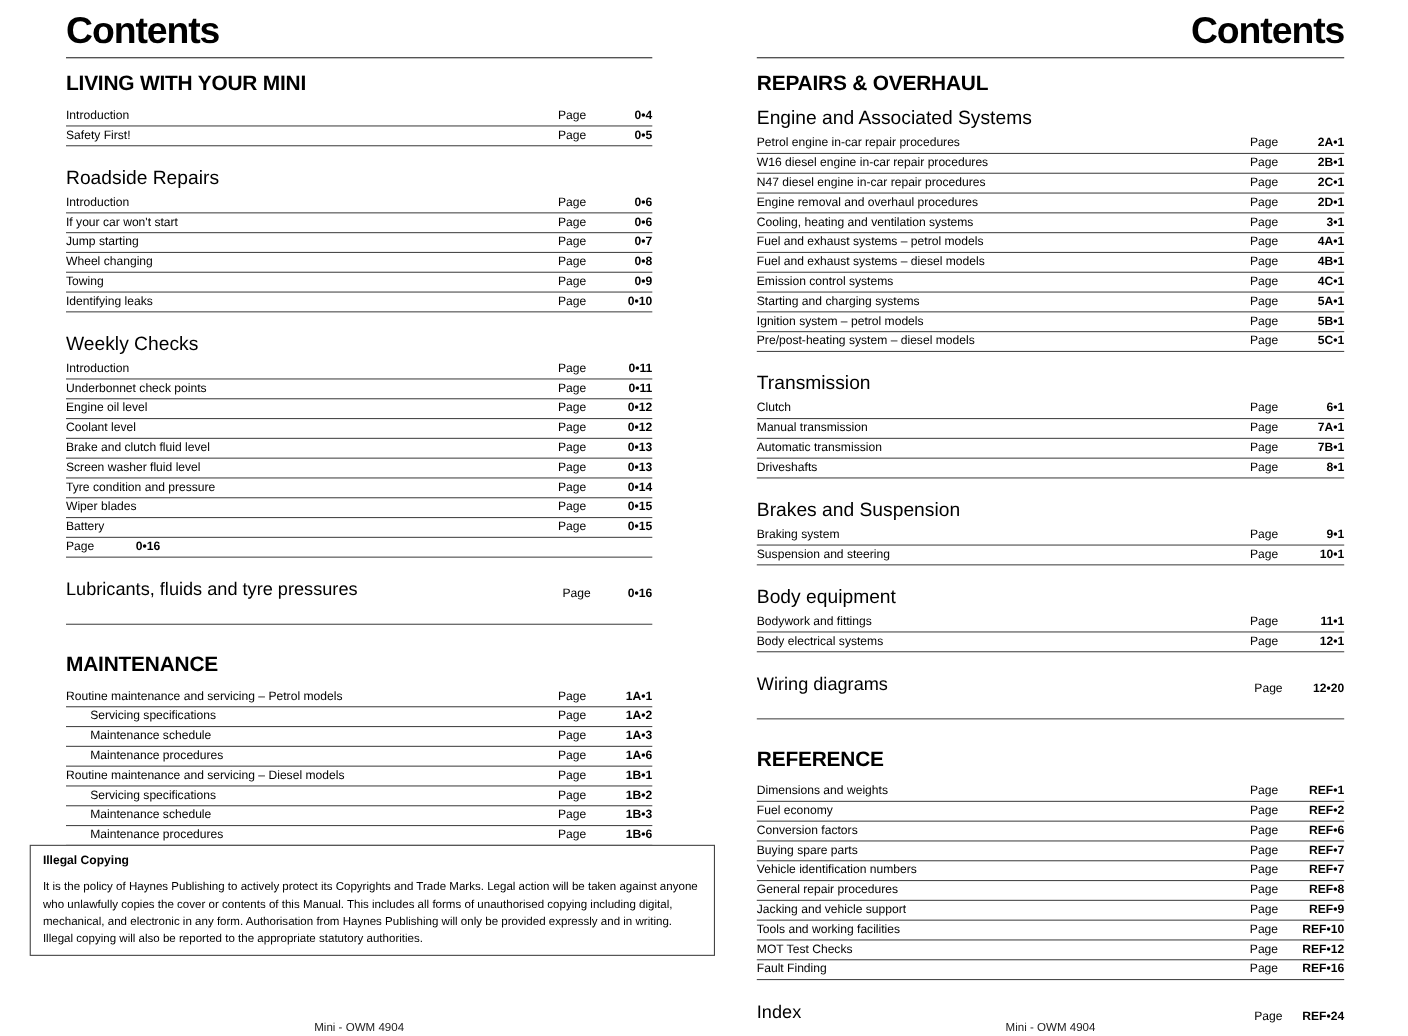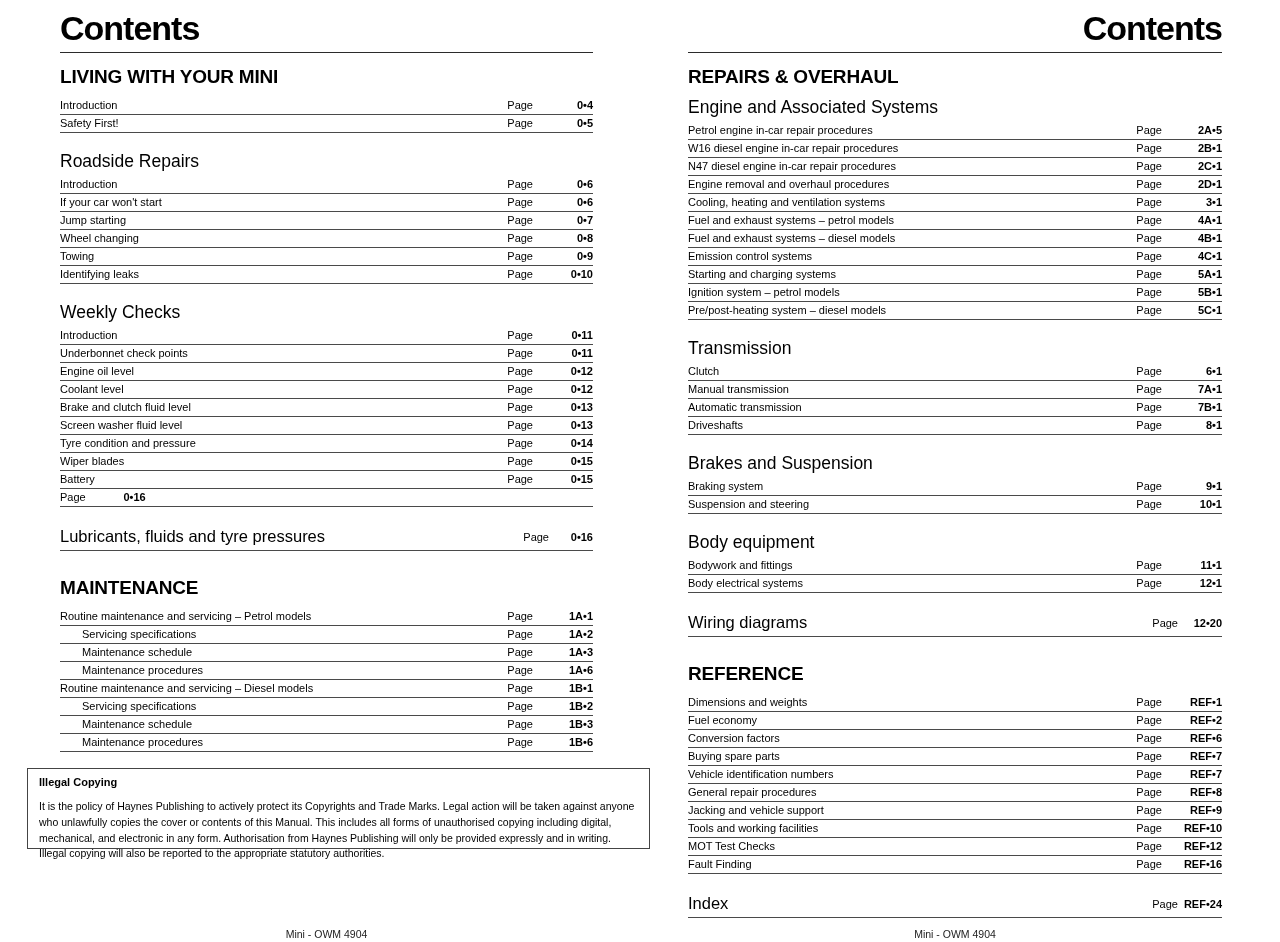--- a/index.html
+++ b/index.html
@@ -42,28 +42,29 @@
     border-bottom: 1px solid #4a4a4a;
     gap: 16px;
   }
   .row-label { flex: 1; }
   .toc-row.indent .row-label { padding-left: 22px; }
 
   .page-word { font-size: 11px; }
   .page-num  { font-weight: bold; min-width: 38px; text-align: right; margin-left: 6px; font-size: 11px; }
 
   .toc-feature {
-    display: flex; align-items: center;
-    margin-top: 20px; padding-bottom: 4px;
+    display: flex; align-items: flex-end;
+    margin-top: 20px; padding-bottom: 21px;
     border-bottom: 1px solid #4a4a4a;
+    gap: 12px;
   }
   .feature-label { flex: 1; font-size: 16.5px; line-height: 19px; }
 
   .notice-box {
-    position: absolute; left: 27px; top: 768px; width: 623px; height: 81px;
+    position: absolute; left: 27px; top: 768px; width: 623px; height: 101px;
     border: 1.5px solid #444; padding: 7px 11px; background: #fff;
   }
   .notice-title { font-size: 11px; font-weight: bold; }
   .notice-body  { font-size: 10.5px; margin-top: 11px; line-height: 1.5; }
 
   .footer { position: absolute; top: 928px; font-size: 10.5px; color: #222; }
   .footer-left  { left: 60px;  width: 533px; text-align: center; }
   .footer-right { left: 688px; width: 534px; text-align: center; }
 </style>
 </head>
@@ -224,21 +225,21 @@
 
   <div class="col col-right">
     <div class="col-title">Contents</div>
     <div class="title-rule"></div>
   <div class="toc-major">REPAIRS &amp; OVERHAUL</div>
       <div class="toc-sub tight">Engine and Associated Systems</div>
       <div class="toc-group">
         <div class="toc-row">
           <span class="row-label">Petrol engine in-car repair procedures</span>
           <span class="page-word">Page</span>
-          <span class="page-num">2A•5</span>
+          <span class="page-num">2A•1</span>
         </div>
         <div class="toc-row">
           <span class="row-label">W16 diesel engine in-car repair procedures</span>
           <span class="page-word">Page</span>
           <span class="page-num">2B•1</span>
         </div>
         <div class="toc-row">
           <span class="row-label">N47 diesel engine in-car repair procedures</span>
           <span class="page-word">Page</span>
           <span class="page-num">2C•1</span>

